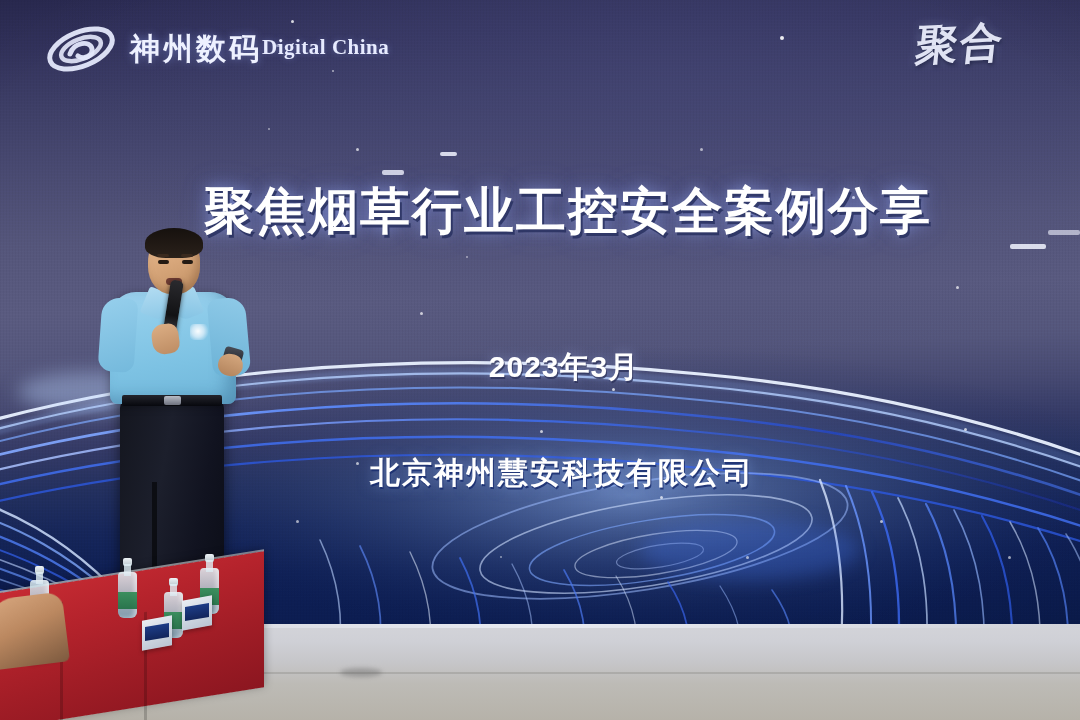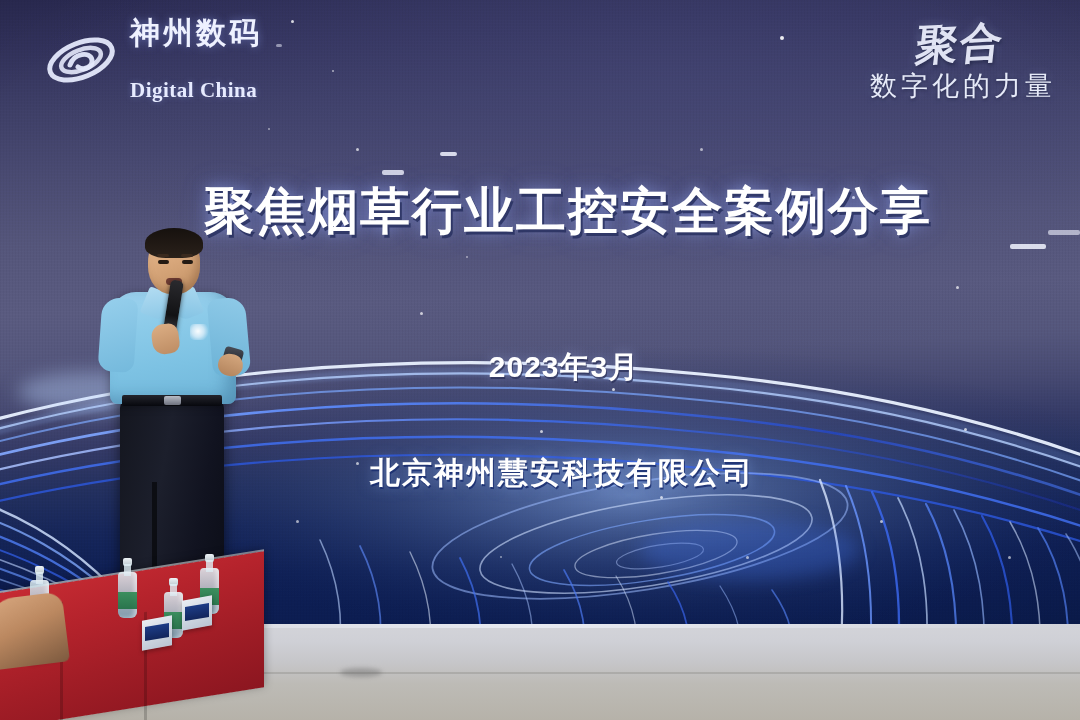--- a/index.html
+++ b/index.html
@@ -57,21 +57,21 @@
   .glowdots{position:absolute;left:0;top:0;width:1080px;height:648px;pointer-events:none;}
   .dot{position:absolute;border-radius:50%;background:#ffffff;}
   .dash{position:absolute;background:#f2f4ff;border-radius:2px;}
 
   
   .brand{
     position:absolute;left:44px;top:18px;
     display:flex;align-items:center;gap:12px;
   }
   .brand-mark{width:74px;height:62px;flex:0 0 auto;}
-  .brand-text{display:flex;flex-direction:column;line-height:1;gap:29px;}
+  .brand-text{display:flex;line-height:1;}
   .brand-cn{
     font-size:30px;font-weight:700;color:#eef1ff;letter-spacing:3px;
     text-shadow:0 0 8px rgba(150,170,255,.45);
   }
   .brand-en{
     font-size:21px;font-weight:700;color:#e7ebff;letter-spacing:.5px;margin-top:3px;
     font-family:"Liberation Serif","DejaVu Serif",serif;
     text-shadow:0 0 6px rgba(150,170,255,.35);
   }
 
@@ -440,21 +440,20 @@
       </g>
     </svg>
     <div class="brand-text">
       <span class="brand-cn">神州数码</span>
       <span class="brand-en">Digital China</span>
     </div>
   </div>
 
   <div class="slogan">
     <div class="slogan-art">聚合</div>
-    <div class="slogan-sub">数字化的力量</div>
   </div>
 
   <div class="deck-title">聚焦烟草行业工控安全案例分享</div>
   <div class="deck-date">2023年3月</div>
   <div class="deck-company">北京神州慧安科技有限公司</div>
 
   <div class="speaker">
     <div class="sp-legs"></div>
     <div class="sp-leg-split"></div>
     <div class="sp-torso"></div>

